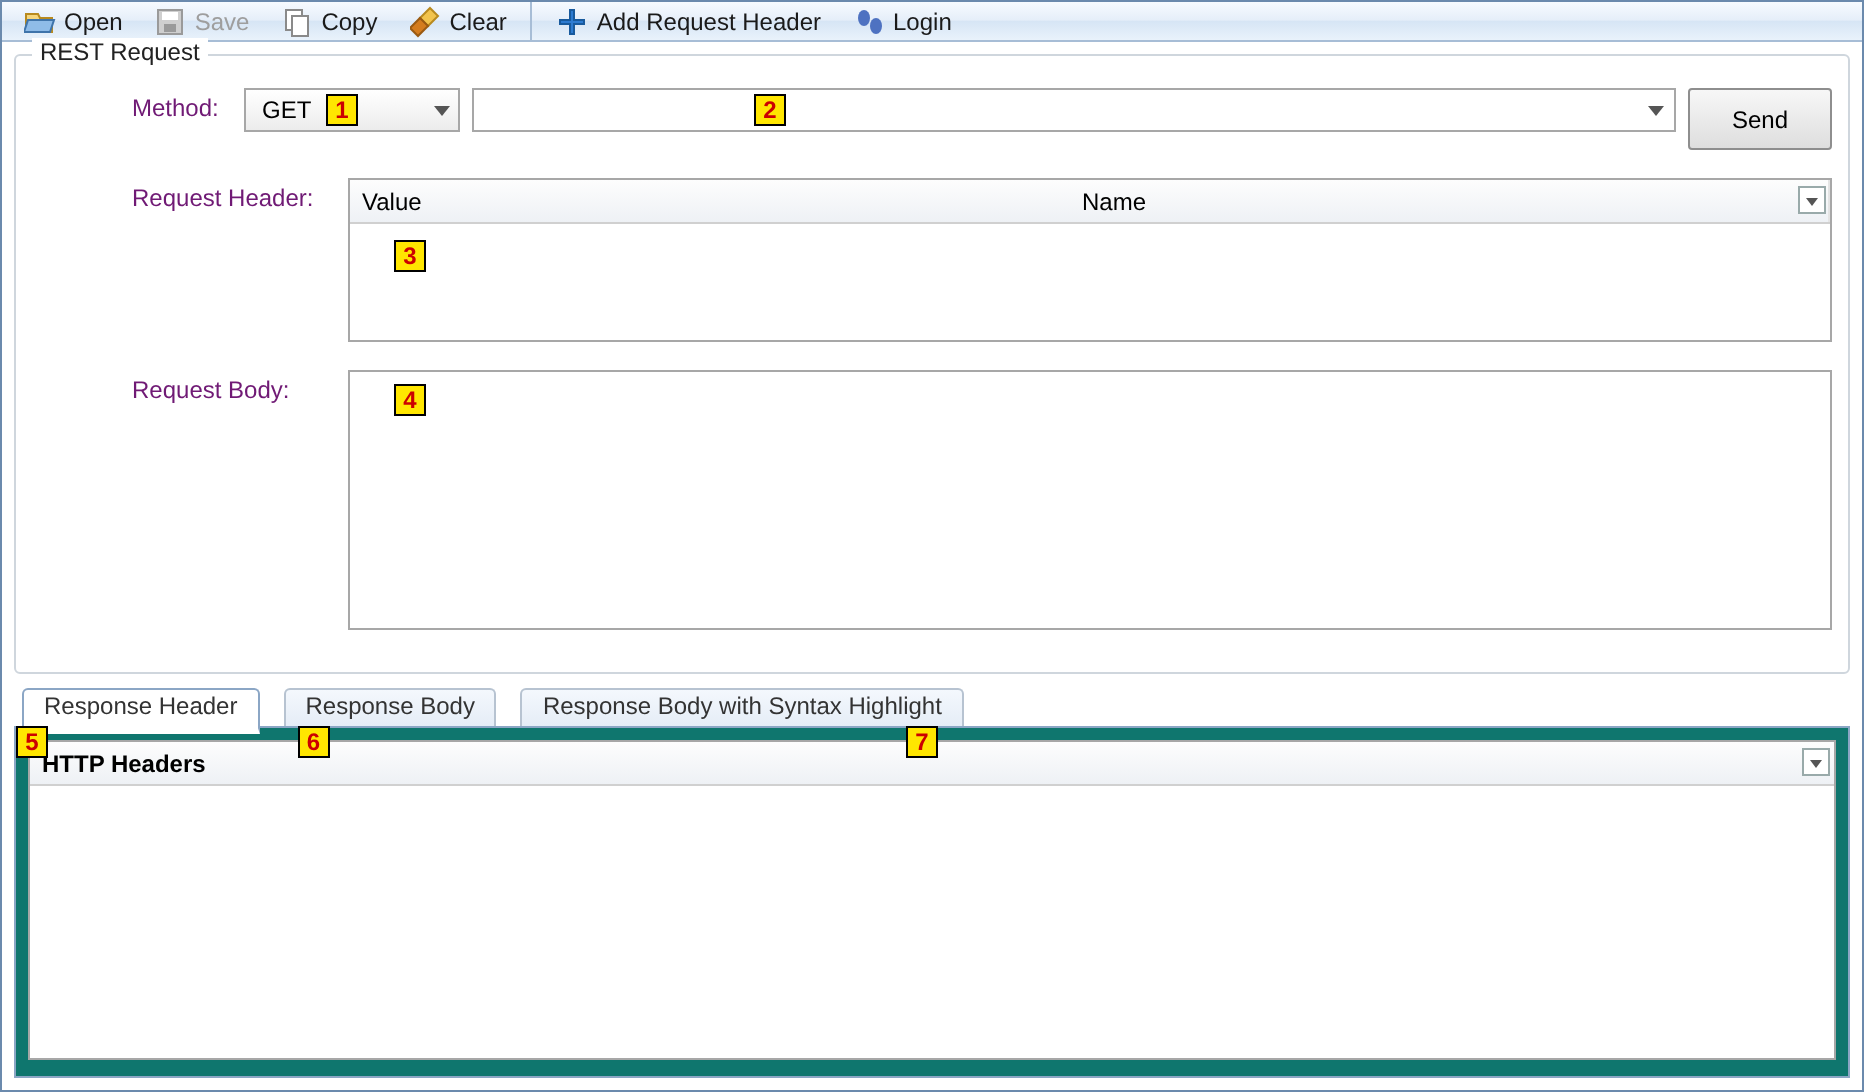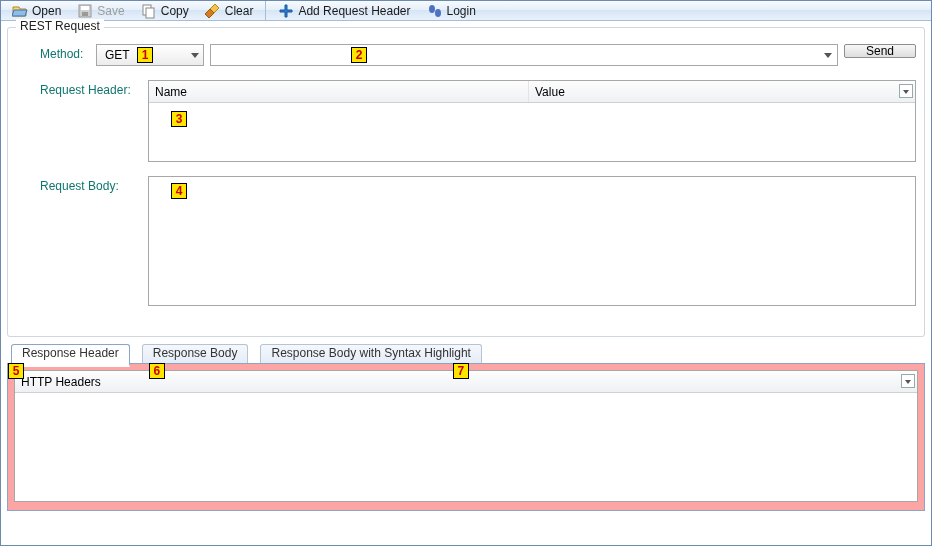--- a/index.html
+++ b/index.html
@@ -49,36 +49,36 @@
   }
   .panel-title {
     position: absolute;
     top: -9px; left: 8px;
     background: #fff;
     padding: 0 4px;
     font-size: 12px;
     color: #222;
   }
   .row { display:flex; align-items:flex-start; margin-top:6px; }
-  .row-label { width:108px; padding-top:3px; color:#0f766e; }
+  .row-label { width:108px; padding-top:3px; color:#701a75;margin-left:26px; }
   .method-select {
     width: 108px; height: 22px;
     border: 1px solid #a7a7a7;
     background: linear-gradient(#fff,#ececec);
     display:flex; align-items:center; justify-content:space-between;
     padding:0 4px 0 8px; cursor:pointer; position:relative;
   }
   .dd-arrow { width:0;height:0;border-left:4px solid transparent;border-right:4px solid transparent;border-top:5px solid #555;}
   .url-input {
     flex:1; height:22px; border:1px solid #a7a7a7; margin:0 6px; padding:0 18px 0 4px;
     position: relative; background:#fff;
   }
   .url-input .dd-arrow { position:absolute; right:5px; top:8px;}
   .send-btn {
-    width:72px; height:14px; border:1px solid #8e8e8e; border-radius:2px;
+    width:72px; height:31px; border:1px solid #8e8e8e; border-radius:2px;
     background:linear-gradient(#f7f7f7,#dedede);
     display:flex;align-items:center;justify-content:center; cursor:pointer;
   }
   .grid-box {
     flex:1; border:1px solid #a7a7a7; background:#fff; height:82px; position:relative;
   }
   .grid-header {
     height:22px; background:linear-gradient(#fdfdfd,#eef1f5);
     border-bottom:1px solid #d0d0d0; display:flex; align-items:center; font-size:12px;
     position:relative;
@@ -115,23 +115,24 @@
   }
   .tab.active {
     background:#fff;
     border-color:#8ba6c5;
     z-index:2;
     border-bottom:3px solid #fff;
     margin-bottom:-3px;
   }
   .resp-area {
     border:1px solid #8ba6c5;
-    background:#fca5a5;
+    background:#0f766e;
     position: relative;
-    height:148px;
+    height:176px;
+    font-weight:bold;
   }
   .resp-inner {
     position:absolute;
     left:6px; right:6px; top:6px; bottom:8px;
     border:1px solid #a7a7a7;
     background:#fff;
   }
   .resp-header {
     height:22px; background:linear-gradient(#fdfdfd,#eef1f5);
     border-bottom:1px solid #d0d0d0; display:flex; align-items:center; padding:0 6px;
@@ -224,22 +225,22 @@
     </div>
     <div class="send-btn">
       <span>Send</span>
     </div>
   </div>
 
   <div class="row" style="margin-top:14px;">
     <div class="row-label">Request Header:</div>
     <div class="grid-box">
       <div class="grid-header">
+        <div class="grid-col value">Value</div>
         <div class="grid-col name">Name</div>
-        <div class="grid-col value">Value</div>
         <div class="grid-menu-btn"></div>
       </div>
       <span class="ann" style="left:22px; top:30px;">3</span>
     </div>
   </div>
 
   <div class="row" style="margin-top:14px;">
     <div class="row-label">Request Body:</div>
     <div class="body-box">
       <span class="ann" style="left:22px; top:6px;">4</span>

